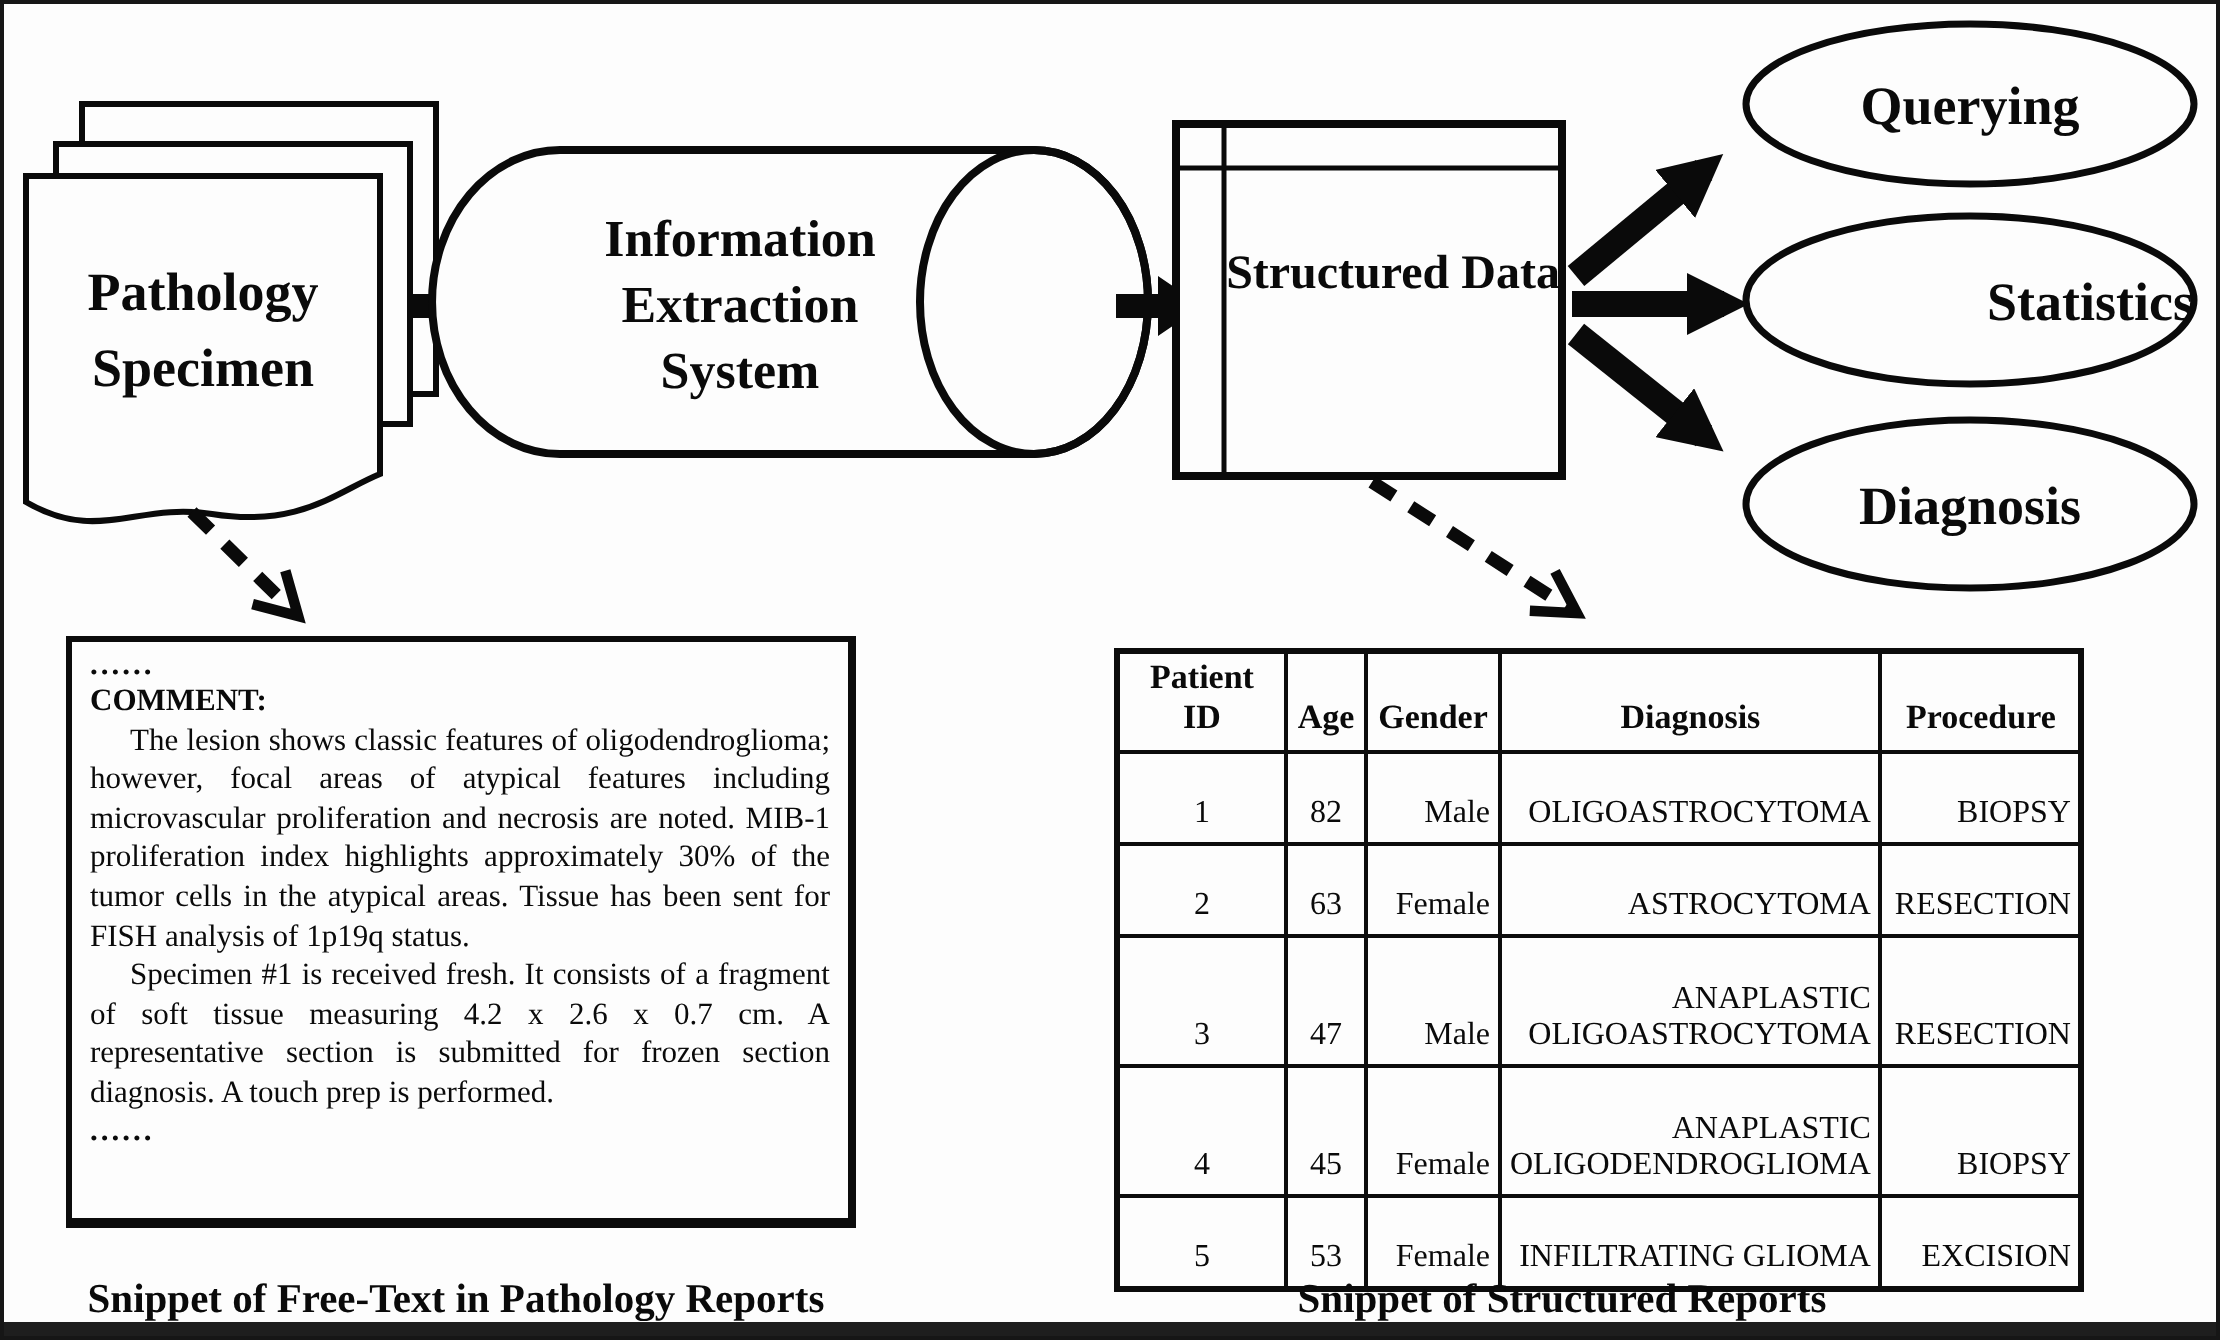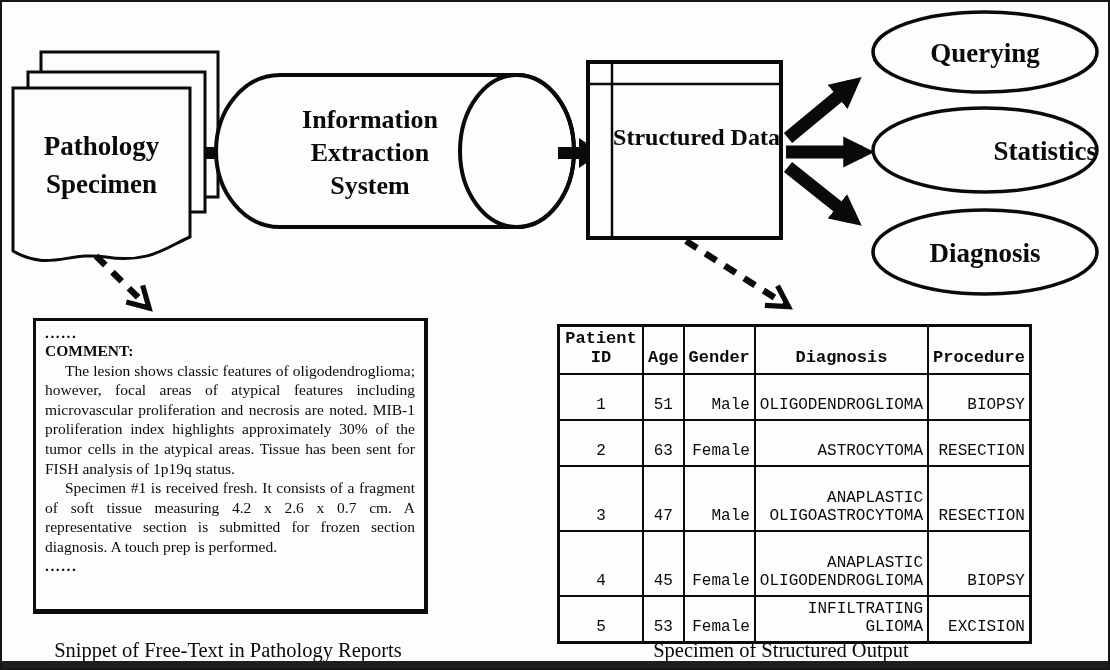--- a/index.html
+++ b/index.html
@@ -39,42 +39,42 @@
     text-align:justify;
   }
   .dots{font-weight:bold;letter-spacing:1.5px;line-height:17px;}
   .rpt-heading{font-weight:bold;}
   .rpt-body{text-indent:20px;margin:0;}
   #gross-heading{margin-top:19px;}
 
   #output-table{
     position:absolute;left:555px;top:322px;
     border-collapse:collapse;
-    font-family:Liberation Mono, monospace;
+    font-family:Liberation Serif, serif;
     font-size:16px;
     background:#fdfdfd;
     border:3px solid #0c0c0c;
   }
   #output-table th, #output-table td{
     border:2.5px solid #0c0c0c;
     vertical-align:bottom;
     padding:2px 4px 5px 4px;
     white-space:normal;
   }
   #output-table th{font-size:17px;text-align:center;padding-bottom:6px;}
   .col-pid{width:74px;}  .col-age{width:30px;}  .col-gen{width:57px;}
   .col-dia{width:161px;} .col-pro{width:90px;}
   td.c-center{text-align:center;}
   td.c-left{text-align:right;}
   tr.row-s td{height:37px;}
   tr.row-t td{height:56px;}
 
   .caption{
     position:absolute;top:637px;width:400px;
-    text-align:center;font-weight:normal;font-size:20.5px;
+    text-align:center;font-weight:bold;font-size:20.5px;
     font-family:"Liberation Serif", serif;
   }
   #caption-left{left:26px;}
   #caption-right{left:579px;}
   #bottom-bar{
     position:absolute;left:0;right:0;bottom:0;height:7px;background:#1e1e1e;
   }
 </style>
 </head>
 <body>
@@ -145,23 +145,23 @@
         <th class="col-pid">Patient ID</th>
         <th class="col-age">Age</th>
         <th class="col-gen">Gender</th>
         <th class="col-dia">Diagnosis</th>
         <th class="col-pro">Procedure</th>
       </tr>
     </thead>
     <tbody>
       <tr class="row-s">
         <td class="c-center">1</td>
-        <td class="c-center">51</td>
+        <td class="c-center">82</td>
         <td class="c-left">Male</td>
-        <td class="c-left">OLIGODENDROGLIOMA</td>
+        <td class="c-left">OLIGOASTROCYTOMA</td>
         <td class="c-left">BIOPSY</td>
       </tr>
       <tr class="row-s">
         <td class="c-center">2</td>
         <td class="c-center">63</td>
         <td class="c-left">Female</td>
         <td class="c-left">ASTROCYTOMA</td>
         <td class="c-left">RESECTION</td>
       </tr>
       <tr class="row-t">
@@ -182,16 +182,16 @@
         <td class="c-center">5</td>
         <td class="c-center">53</td>
         <td class="c-left">Female</td>
         <td class="c-left">INFILTRATING GLIOMA</td>
         <td class="c-left">EXCISION</td>
       </tr>
     </tbody>
   </table>
 
   <div id="caption-left" class="caption">Snippet of Free-Text in Pathology Reports</div>
-  <div id="caption-right" class="caption">Specimen of Structured Output</div>
+  <div id="caption-right" class="caption">Snippet of Structured Reports</div>
 
   <div id="bottom-bar"></div>
 </div>
 
 </body></html>

